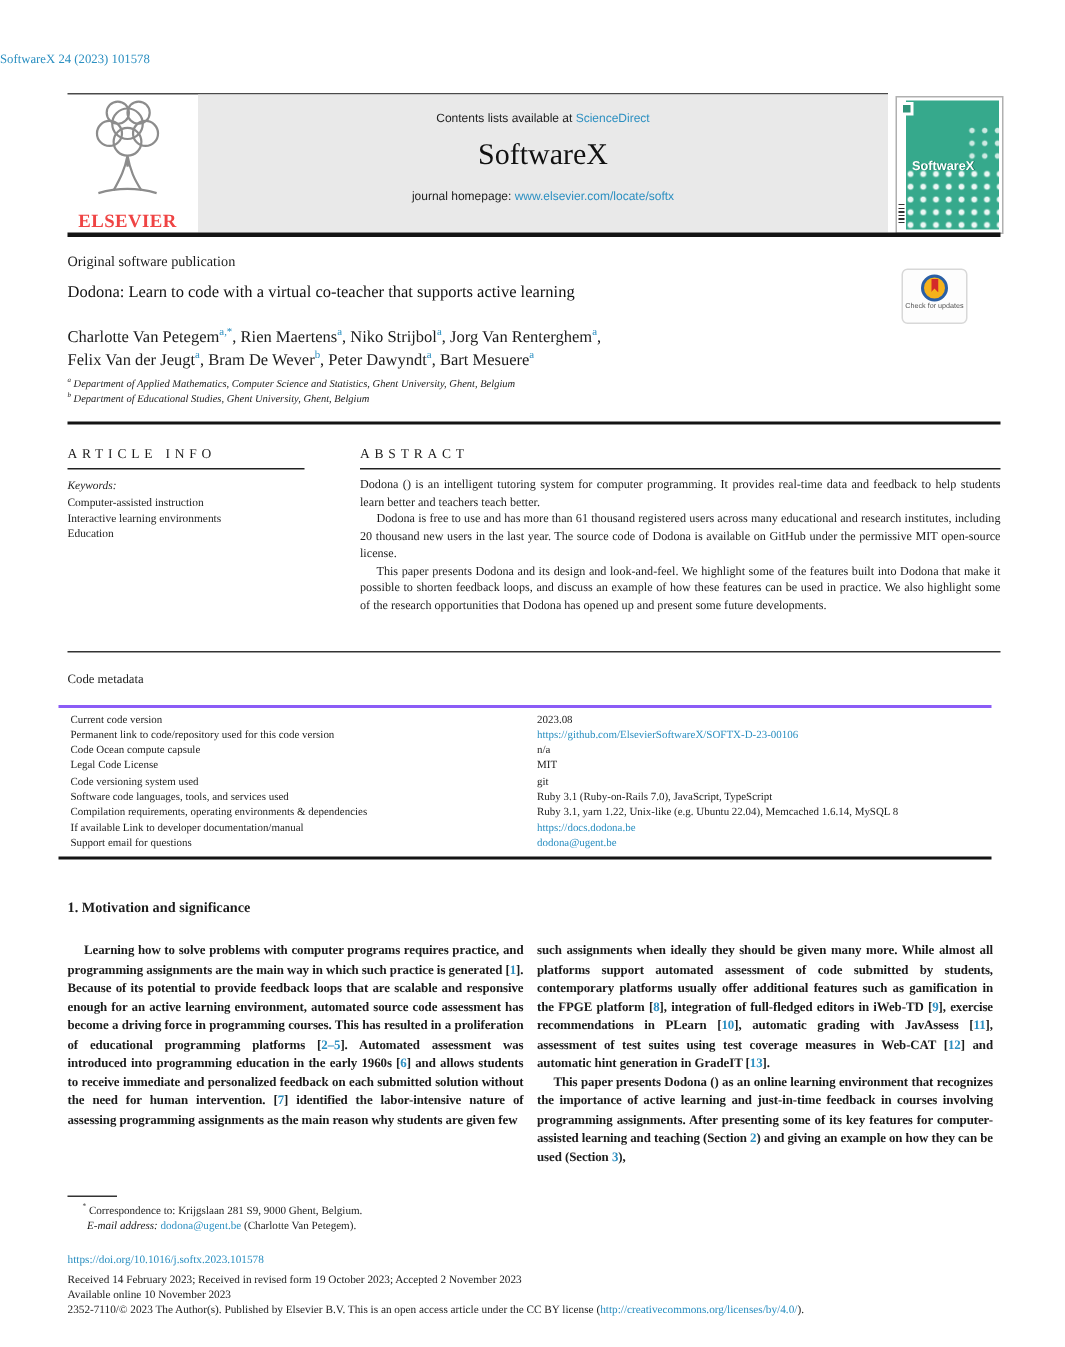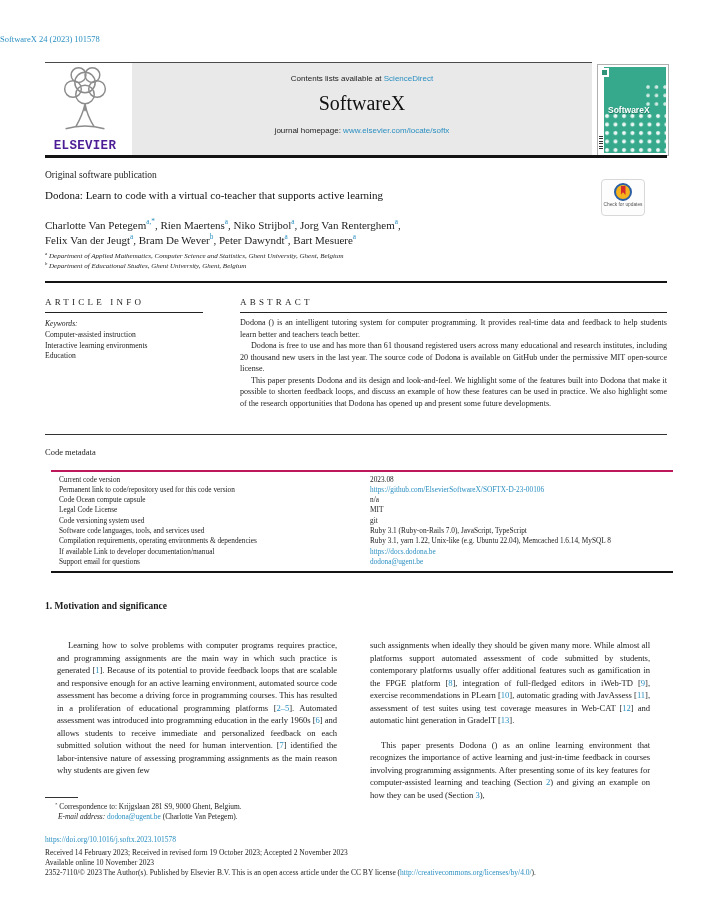--- a/index.html
+++ b/index.html
@@ -10,21 +10,21 @@
   .it{font-style:italic;text-align:right;}
 
   .citation{position:absolute;top:34px;left:0;width:710px;font-size:8.5px;color:#2b8fc1;}
 
   .rule-top{position:absolute;left:45px;top:62px;width:547px;height:1.3px;background:#4a4a4a;}
   .rule-head{position:absolute;left:45px;top:155px;width:622px;height:2.6px;background:#141414;}
   .rule-affil{position:absolute;left:45px;top:281px;width:622px;height:1.8px;background:#141414;}
   .rule-abs-bottom{position:absolute;left:45px;top:434px;width:622px;height:1.1px;background:#333;}
 
   .logo{position:absolute;left:46px;top:64px;width:78px;height:90px;text-align:center;}
-  .logo .wordmark{margin-top:-3px;color:#4c1d95;font-weight:bold;font-size:12.5px;letter-spacing:0.3px;font-family:Liberation Mono, monospace;}
+  .logo .wordmark{margin-top:-3px;color:#ef4444;font-weight:bold;font-size:12.5px;letter-spacing:0.3px;}
 
   .graybox{position:absolute;left:132px;top:63px;width:460px;height:92px;background:#e9e9e9;text-align:center;}
   .contents-line{padding-top:11px;font-family:"Liberation Sans",sans-serif;font-size:8px;color:#222;}
   .journal-name{margin-top:9px;font-size:20px;color:#111;}
   .homepage-line{margin-top:11px;font-family:"Liberation Sans",sans-serif;font-size:8px;color:#222;}
 
   .cover{position:absolute;left:597px;top:64px;width:70px;height:90px;background:#fff;border:1px solid #b0b0b0;}
   .cover .teal{position:absolute;left:6px;top:2px;right:2px;bottom:2px;background:#36a98c;overflow:hidden;}
   .cover .dots{position:absolute;left:0;right:0;bottom:0;height:46%;
     background-image:radial-gradient(circle at 3px 3px,rgba(255,255,255,0.9) 1.5px,rgba(255,255,255,0.28) 2.1px,transparent 2.6px);
@@ -55,28 +55,28 @@
   .abs-head{position:absolute;left:240px;top:297px;font-size:9px;letter-spacing:3.2px;}
   .info-rule{position:absolute;left:45px;top:312px;width:158px;height:1.1px;background:#222;}
   .abs-rule{position:absolute;left:240px;top:312px;width:427px;height:1.1px;background:#222;}
   .keywords{position:absolute;left:45px;top:319px;width:180px;font-size:7.6px;line-height:10.8px;}
   .kw-label{font-style:italic;}
   .abstract{position:absolute;left:240px;top:317px;width:427px;font-size:8.1px;line-height:11.5px;text-align:justify;}
   .abstract p{margin:0;}
   .abstract p.ind{text-indent:11px;}
 
   .codemeta-label{position:absolute;left:45px;top:447px;font-size:8.5px;}
-  .metatable{position:absolute;left:51px;top:470px;width:622px;border-top:2px solid #be185d;border-bottom:2.2px solid #141414;padding:2.5px 0 3.5px;}
+  .metatable{position:absolute;left:39px;top:470px;width:622px;border-top:2px solid #8b5cf6;border-bottom:2.2px solid #141414;padding:2.5px 0 3.5px;}
   .metatable .row{display:grid;grid-template-columns:319px 1fr;font-size:7.3px;line-height:10.3px;}
   .metatable .lab{padding-left:8px;}
 
   .sec-head{position:absolute;left:45px;top:601px;font-size:9.5px;font-weight:bold;}
   .colwrap{position:absolute;left:45px;top:627px;width:622px;display:flex;gap:9px;}
   .col{width:304px;font-size:8.6px;line-height:12.5px;text-align:justify;letter-spacing:-0.05px;}
-  .col p{margin:12px;}
+  .col p{margin:0;font-weight:bold;}
   .col p.ind{text-indent:11px;}
 
   .fnrule{position:absolute;left:45px;top:797px;width:33px;height:1px;background:#333;}
   .footnote{position:absolute;left:45px;top:802px;width:320px;font-size:7.4px;line-height:10.4px;}
   .footnote .l1{padding-left:10px;}
   .footnote .l2{padding-left:13px;}
 
   .doi{position:absolute;left:45px;top:835px;font-size:7.5px;}
   .received{position:absolute;left:45px;top:848px;font-size:7.5px;}
   .available{position:absolute;left:45px;top:858px;font-size:7.5px;}

